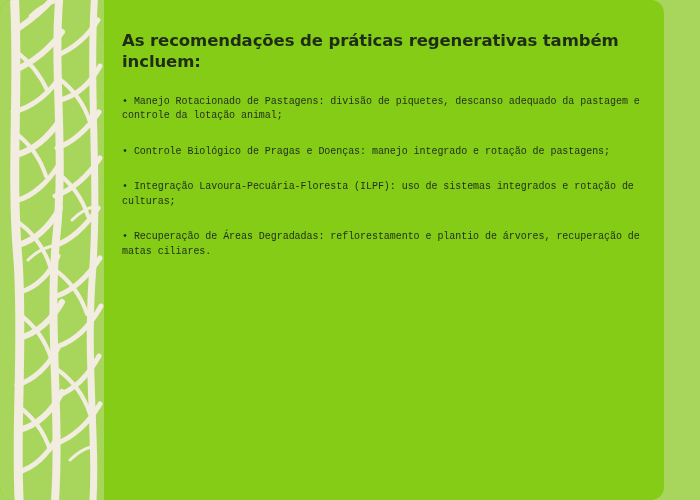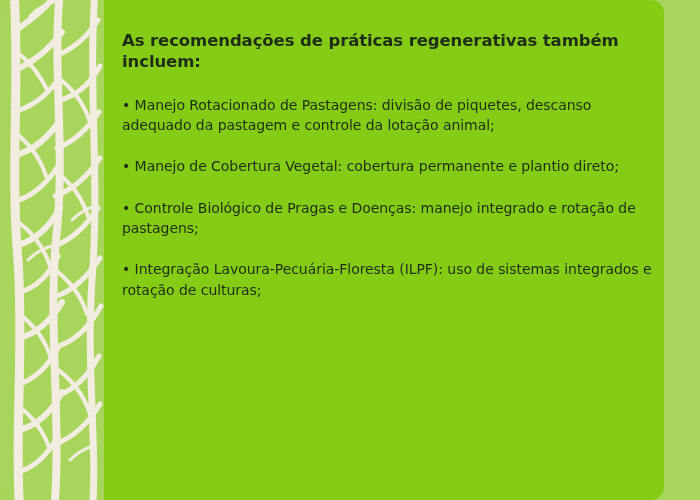--- a/index.html
+++ b/index.html
@@ -49,25 +49,26 @@
   }
   .heading {
     font-size: 16.5px;
     font-weight: bold;
     color: #1f2d17;
     letter-spacing: -0.1px;
     line-height: 1.3;
     margin: 0 0 22px 0;
   }
   .bullet {
-    font-size: 14px;
+    font-size: 10px;
     color: #1f2d17;
     line-height: 1.45;
     margin: 0 0 21px 0;
     letter-spacing: -0.05px;
+    font-family: Liberation Mono, monospace;
   }
   .bullet:last-child {
     margin-bottom: 0;
   }
 </style>
 </head>
 <body>
 
 <div class="slide">
 
@@ -115,18 +116,18 @@
         <path d="M28 260 C 36 252, 44 248, 52 246" stroke-width="3"></path>
         <path d="M72 220 C 80 212, 88 208, 96 206" stroke-width="3"></path>
         <path d="M70 460 C 78 452, 86 448, 94 446" stroke-width="3"></path>
       </g>
     </svg>
   </div>
 
   <div class="content">
     <p class="heading">As recomendações de práticas regenerativas também incluem:</p>
     <p class="bullet">• Manejo Rotacionado de Pastagens: divisão de piquetes, descanso adequado da pastagem e controle da lotação animal;</p>
-    <p class="bullet">• Manejo de Cobertura Vegetal: cobertura permanente e plantio direto;</p>
     <p class="bullet">• Controle Biológico de Pragas e Doenças: manejo integrado e rotação de pastagens;</p>
     <p class="bullet">• Integração Lavoura-Pecuária-Floresta (ILPF): uso de sistemas integrados e rotação de culturas;</p>
+    <p class="bullet">• Recuperação de Áreas Degradadas: reflorestamento e plantio de árvores, recuperação de matas ciliares.</p>
   </div>
 
 </div>
 
 </body></html>

